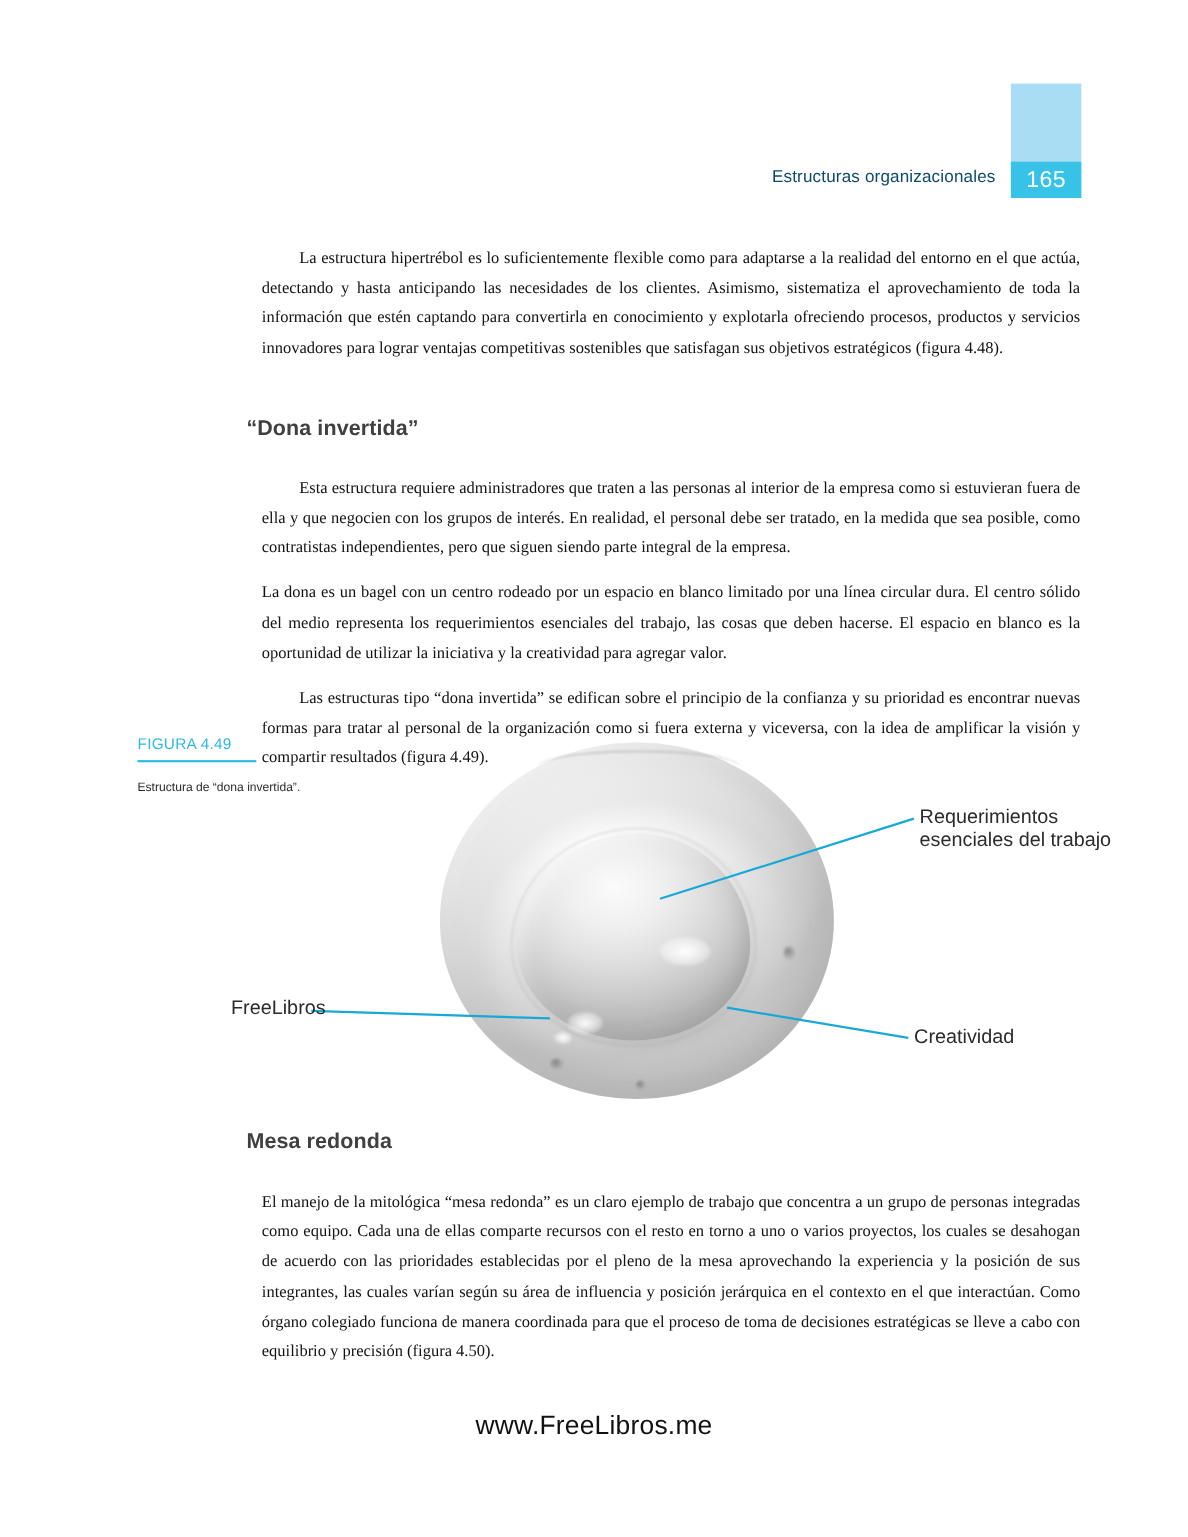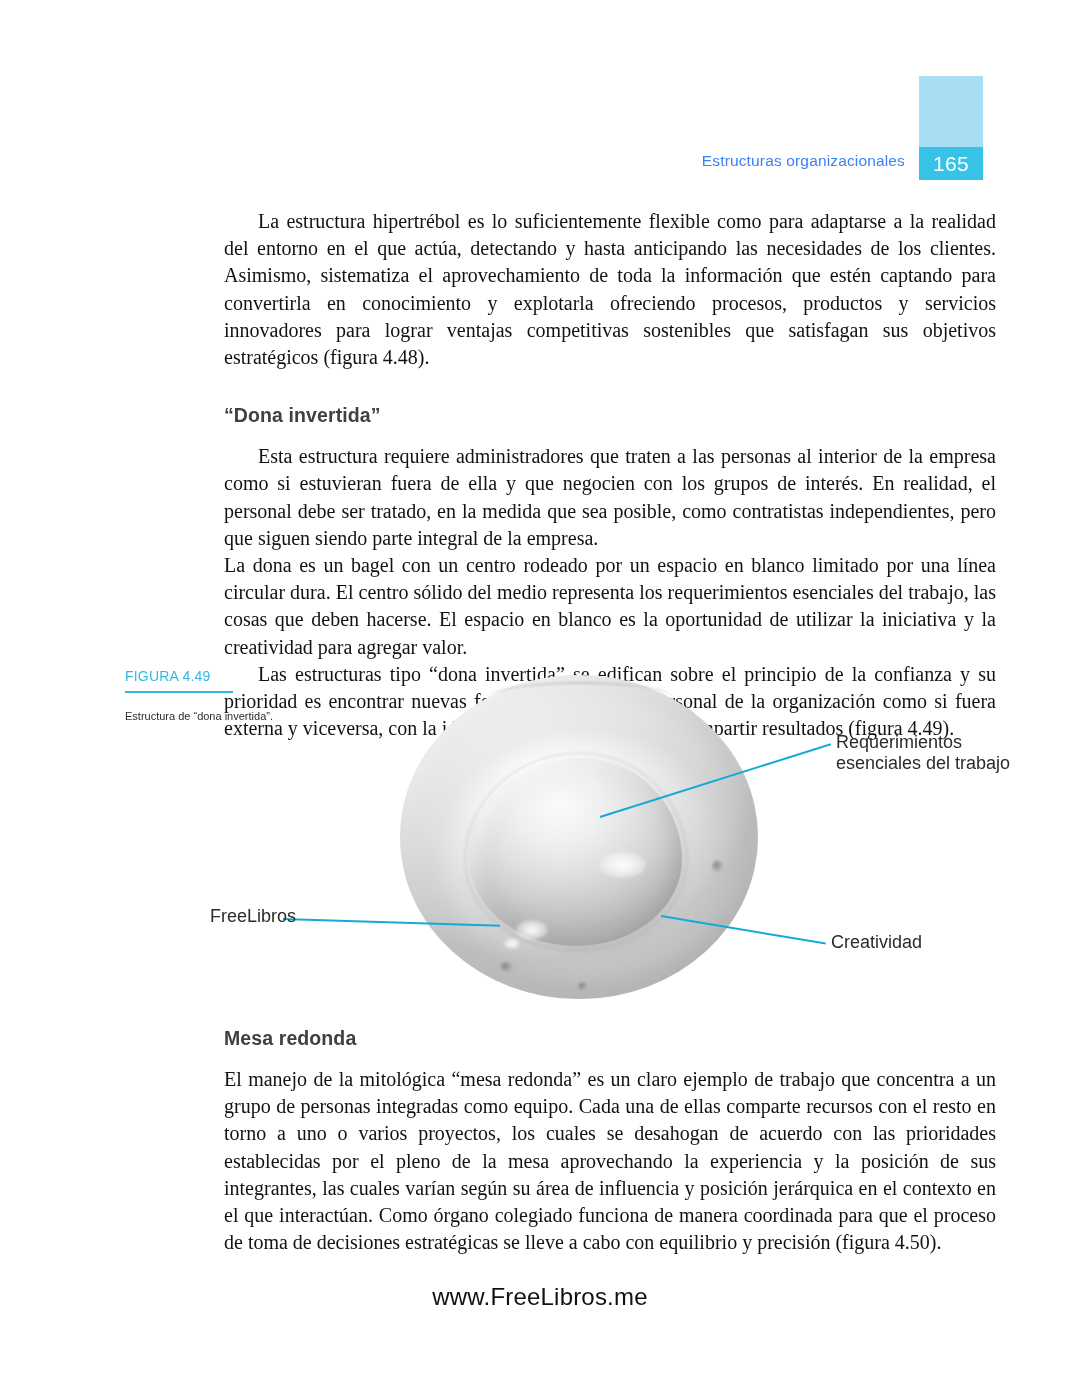--- a/index.html
+++ b/index.html
@@ -47,36 +47,36 @@
     text-align: center;
     letter-spacing: 0.4px;
     margin-top: 42px;
   }
   .header-running-title {
     position: absolute;
     right: 175px;
     top: 152px;
     font-family: "Liberation Sans", sans-serif;
     font-size: 15.5px;
-    color: #3b82f6;
+    color: #0c4a6e;
     letter-spacing: 0.15px;
     white-space: nowrap;
   }
 
   
   .content-column {
     position: absolute;
     left: 224px;
     top: 208px;
     width: 772px;
   }
   p.body-text {
-    margin: 0;
+    margin: 14px;
     font-family: "Liberation Serif", serif;
-    font-size: 20px;
+    font-size: 15px;
     line-height: 27.2px;
     text-align: justify;
     color: #121212;
     -webkit-hyphens: none;
     hyphens: none;
   }
   p.body-text.indent {
     text-indent: 34px;
   }
   h2.section-heading {

